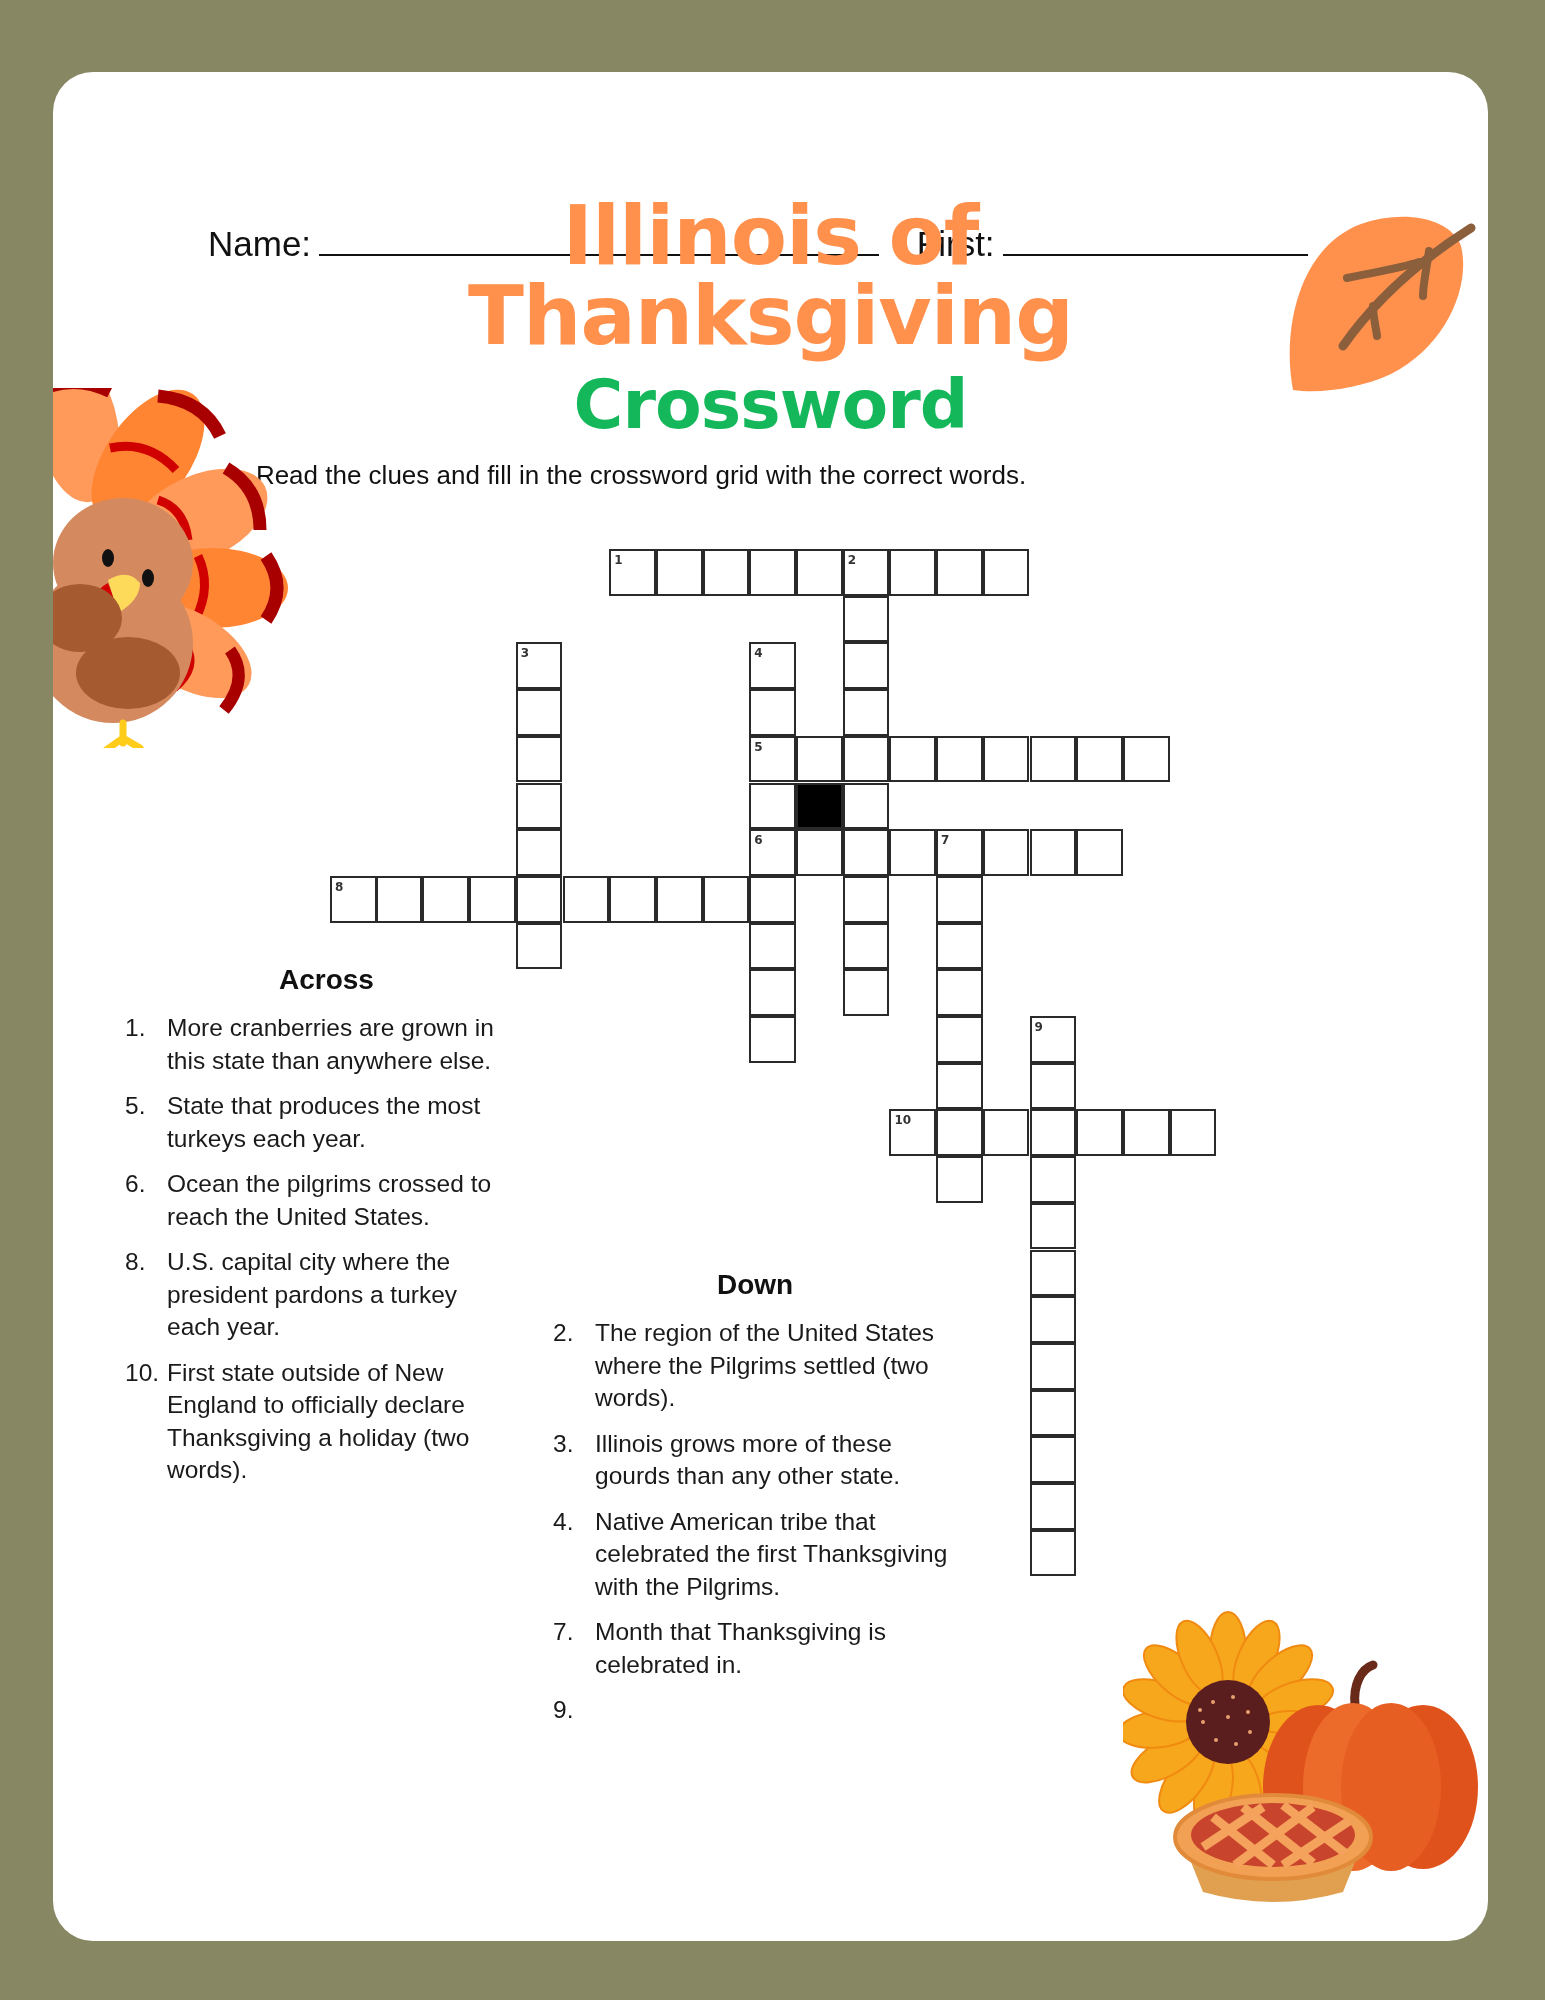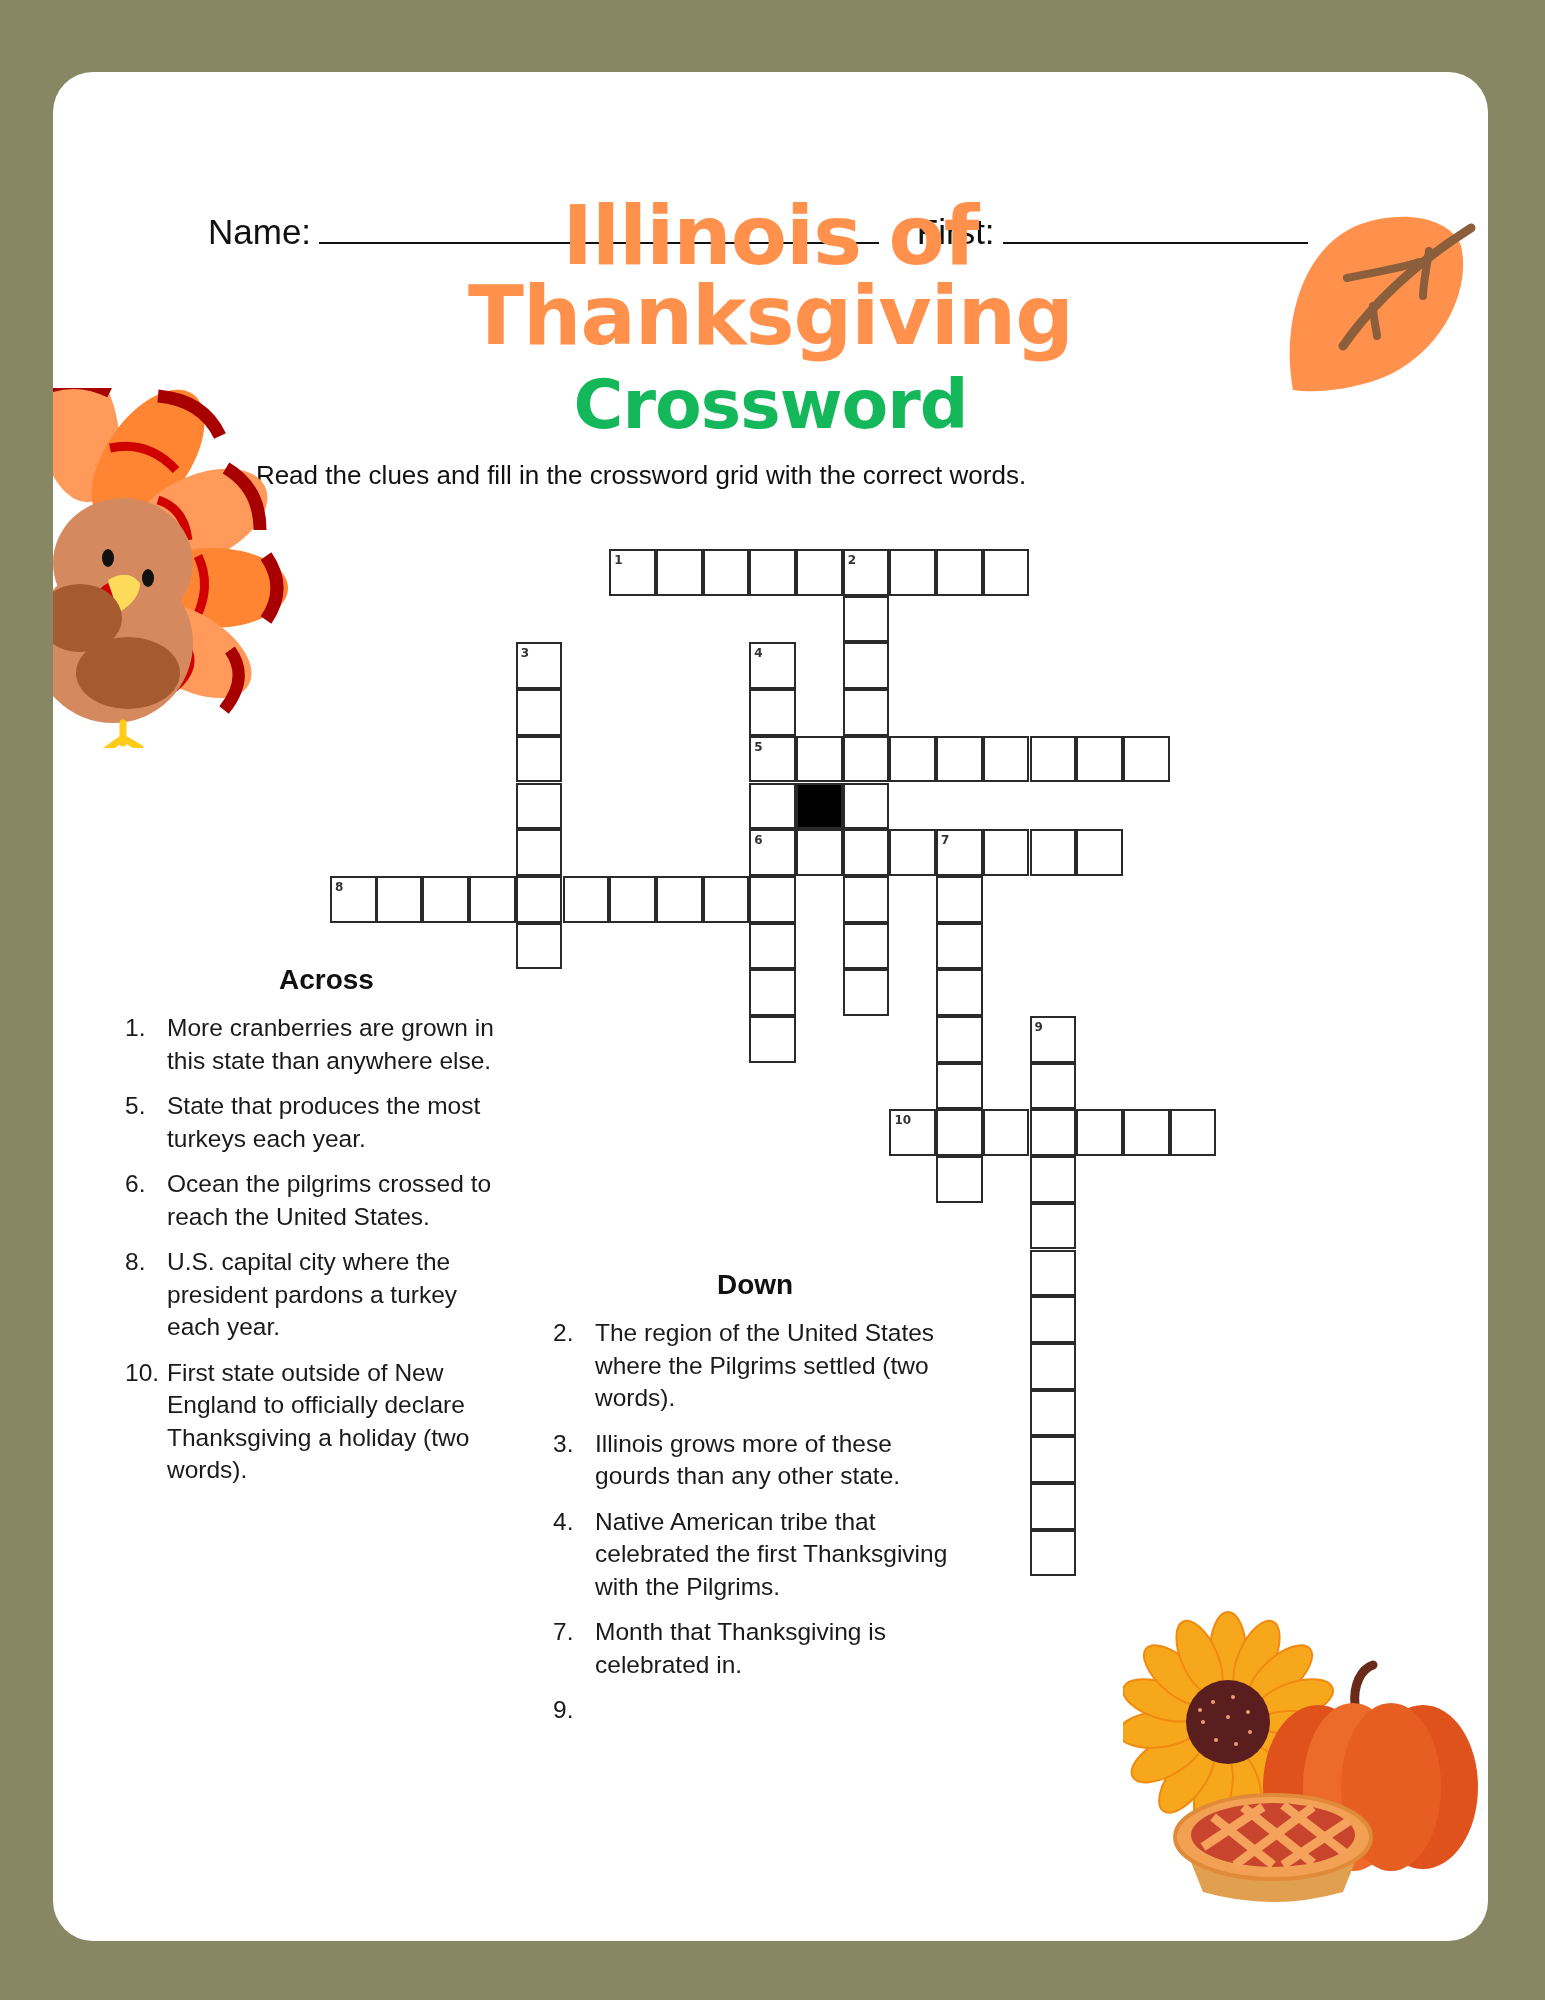--- a/index.html
+++ b/index.html
@@ -10,21 +10,21 @@
   }
   .card {
     position:absolute; left:53px; top:72px; width:1435px; height:1869px;
     background:#ffffff; border-radius:40px; overflow:hidden;
   }
   .namedate {
     position:absolute; top:140px; left:155px; width:1200px;
     font-family:"Liberation Sans", sans-serif; font-size:35px; color:#111; white-space:nowrap;
   }
   .namedate .line { display:inline-block; border-bottom:2.5px solid #111; height:30px; vertical-align:baseline; margin-left:8px; }
-  .namedate .field { display:inline-block; margin-right:28px; }
+  .namedate .field { display:inline-block; margin-right:28px;margin-top:12px; }
   .title {
     position:absolute; left:0; width:1435px; text-align:center;
     font-family:"DejaVu Sans", sans-serif; font-weight:bold; letter-spacing:-1px;
   }
   .t1 { top:120px; font-size:82px; color:#FF914D; line-height:88px; }
   .t2 { top:200px; font-size:82px; color:#FF914D; line-height:88px; }
   .t3 { top:293px; font-size:68px; color:#14B85A; line-height:80px; }
   .instructions {
     position:absolute; top:388px; left:0; width:1176px; text-align:center;
     font-size:26px; color:#111; font-family:"Liberation Sans", sans-serif;

